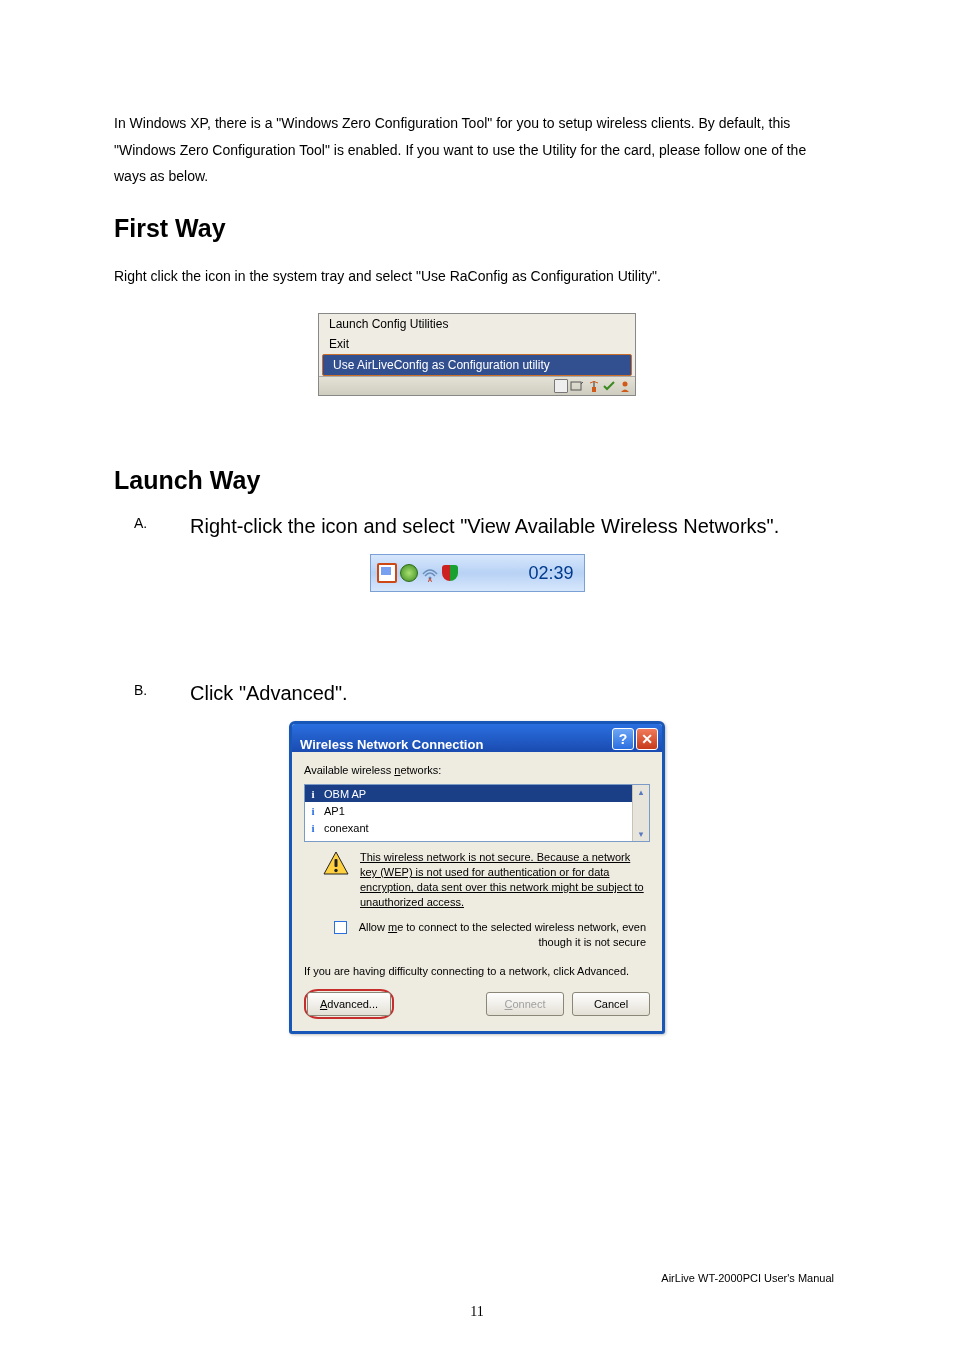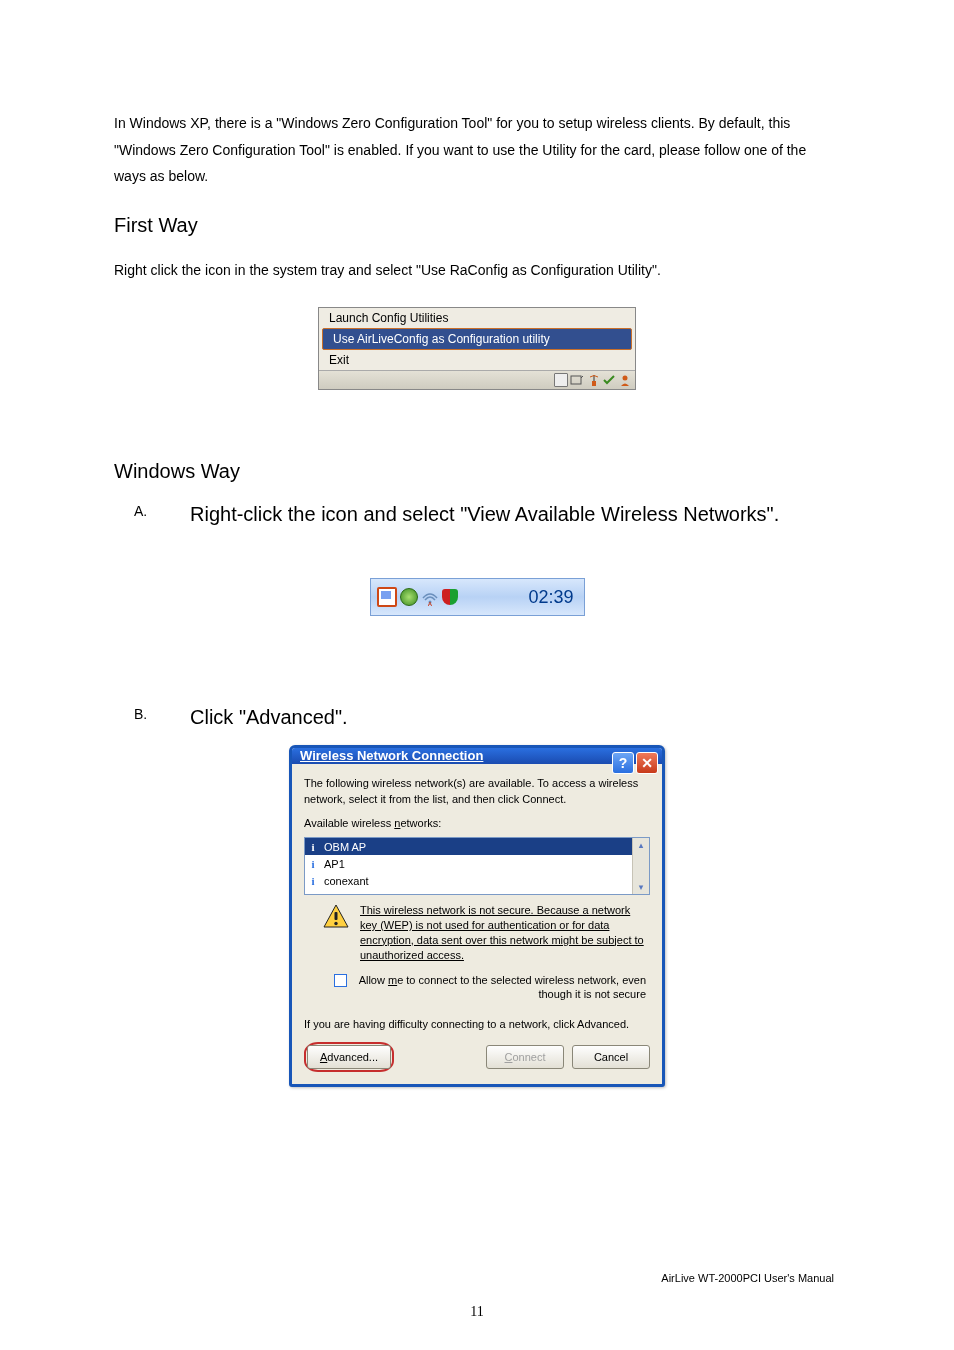--- a/index.html
+++ b/index.html
@@ -17,22 +17,22 @@
     width: 954px;
     min-height: 1350px;
     position: relative;
   }
   .body-text {
     font-size: 14px;
     line-height: 1.9;
     margin: 0 0 24px 0;
   }
   h2.section {
-    font-size: 20px;
-    font-weight: normal;
+    font-size: 25px;
+    font-weight: bold;
     margin: 0 0 20px 0;
   }
   .list-item {
     display: flex;
     margin: 0 0 16px 0;
     padding-left: 20px;
   }
   .list-letter {
     width: 56px;
     font-size: 14px;
@@ -88,21 +88,20 @@
   .systray {
     width: 215px;
     height: 38px;
     display:flex;
     align-items:center;
     justify-content: space-between;
     padding: 0 10px 0 6px;
     background: linear-gradient(#d7e7fc,#b8d2f5,#d7e7fc);
     border:1px solid #7aa0d6;
     box-sizing:border-box;
-    margin-top:36px;
   }
   .systray .icons { display:flex;gap:3px;align-items:center; }
   .systray .clock { font-family: Tahoma, Arial, sans-serif;font-size:18px;color:#003a8c; }
   .ico-mon { width:20px;height:20px;border:2px solid #ce4816;border-radius:2px;position:relative;box-sizing:border-box;background:#fff; }
   .ico-mon::after { content:"";position:absolute;left:2px;top:2px;width:10px;height:8px;background:#78a0f0; }
   .ico-green { width:16px;height:16px;border-radius:50%;background:radial-gradient(#a8e070,#3a8a20);border:1px solid #2b6a15; }
   .ico-wifi svg { width:18px;height:18px;display:block; }
   .ico-shield { width:16px;height:16px;position:relative; }
   .ico-shield::before { content:"";position:absolute;left:0;top:0;width:8px;height:16px;background:#cd2020;border-top-left-radius:3px;border-bottom-left-radius:8px; }
   .ico-shield::after { content:"";position:absolute;right:0;top:0;width:8px;height:16px;background:#1aa030;border-top-right-radius:3px;border-bottom-right-radius:8px; }
@@ -115,31 +114,30 @@
   .dlg {
     width: 370px;
     border: 3px solid #1856b8;
     border-radius: 6px 6px 3px 3px;
     background: #eeebe0;
     font-family: Tahoma, Arial, sans-serif;
     font-size: 11px;
     box-shadow: 1px 1px 3px rgba(0,0,0,0.25);
   }
   .dlg-title {
-    height: 16px;
+    height: 28px;
     background: linear-gradient(#2a6fe0,#1a4bb0);
     color:#fff;
     font-weight:bold;
     font-size:13px;
     display:flex;
-    align-items:flex-start;
+    align-items:flex-end;
     padding-left:8px;
     position:relative;
     border-radius: 3px 3px 0 0;
-    text-decoration: underline;
   }
   .dlg-title .btns { position:absolute;right:4px;top:4px;display:flex;gap:2px; }
   .dlg-title .btn { width:20px;height:20px;border:1px solid #fff;border-radius:3px;display:flex;align-items:center;justify-content:center;font-weight:bold;font-family:Arial;font-size:14px; }
   .dlg-title .btn.help { background:linear-gradient(#6da6f5,#2a6fe0);color:#fff; }
   .dlg-title .btn.close { background:linear-gradient(#f07a5a,#c73a1a);color:#fff; }
   .dlg-body { padding: 12px 12px 12px 12px; }
   .dlg-body .desc { line-height:1.4;margin-bottom:10px; }
   .dlg-body .label { margin-bottom:8px; }
   .netlist {
     background:#fff;
@@ -207,22 +205,22 @@
 
   <p class="body-text">In Windows XP, there is a "Windows Zero Configuration Tool" for you to setup wireless clients. By default, this "Windows Zero Configuration Tool" is enabled. If you want to use the Utility for the card, please follow one of the ways as below.</p>
 
   <h2 class="section">First Way</h2>
 
   <p class="body-text">Right click the icon in the system tray and select "Use RaConfig as Configuration Utility".</p>
 
   <div class="ctxmenu-wrap">
     <div class="ctxmenu">
       <div class="itm">Launch Config Utilities</div>
+      <div class="itm">Exit</div>
       <div class="itm sel">Use AirLiveConfig as Configuration utility</div>
-      <div class="itm">Exit</div>
       <div class="tray-strip">
         <span class="ico keyboard-ico"></span>
         <span class="ico">
           <svg viewBox="0 0 14 14">
               <rect x="1" y="3" width="10" height="8" fill="none" stroke="#555" stroke-width="1"></rect>
               <line x1="11" y1="5" x2="13" y2="3" stroke="#555"></line>
             </svg>
         </span>
         <span class="ico airlive-ico">
           <svg viewBox="0 0 14 14">
@@ -239,21 +237,21 @@
         <span class="ico">
           <svg viewBox="0 0 14 14">
               <circle cx="7" cy="5" r="2.5" fill="#d05a18"></circle>
               <path d="M3 13 Q7 8 11 13 Z" fill="#d05a18"></path>
             </svg>
         </span>
       </div>
     </div>
   </div>
 
-  <h2 class="section">Windows Way</h2>
+  <h2 class="section">Launch Way</h2>
 
   <div class="list-item">
     <span class="list-letter">A.</span>
     <span class="list-content">Right-click the icon and select "View Available Wireless Networks".</span>
   </div>
 
   <div class="systray-wrap">
     <div class="systray">
       <div class="icons">
         <span class="ico-mon"></span>
@@ -280,21 +278,20 @@
   <div class="dlg-wrap">
     <div class="dlg">
       <div class="dlg-title">
         <span>Wireless Network Connection</span>
         <div class="btns">
           <span class="btn help">?</span>
           <span class="btn close">✕</span>
         </div>
       </div>
       <div class="dlg-body">
-        <div class="desc">The following wireless network(s) are available. To access a wireless network, select it from the list, and then click Connect.</div>
         <div class="label">
           <span>Available wireless </span><span class="u">n</span><span>etworks:</span>
         </div>
         <div class="netlist">
           <div class="row sel">
             <span class="i-ico">i</span>
             <span>OBM AP</span>
           </div>
           <div class="row">
             <span class="i-ico">i</span>

